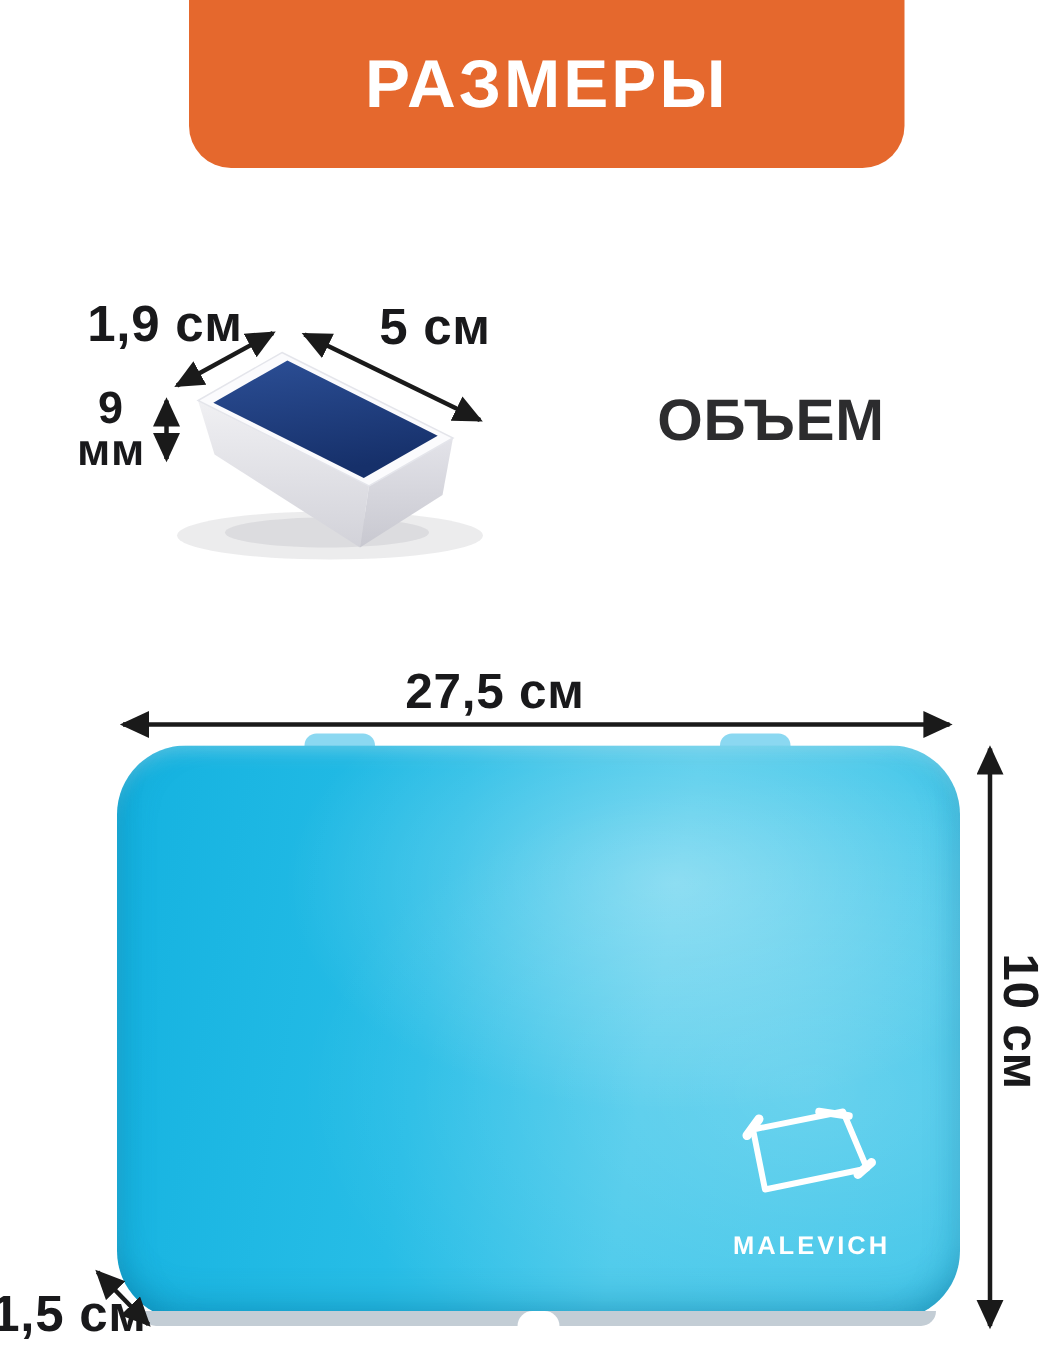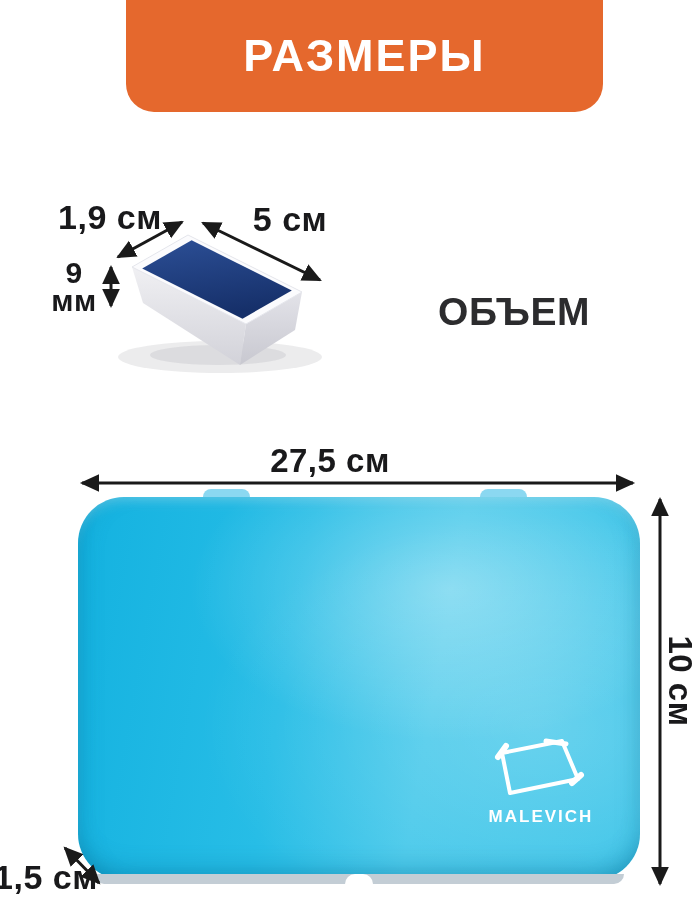--- a/index.html
+++ b/index.html
@@ -34,21 +34,21 @@
   }
   #tin-width-label{left:330px;top:461px;font-size:33px;}
   #tin-height-label{left:680px;top:681px;font-size:33px;
     transform:translate(-50%,-50%) rotate(90deg);}
   #tin-depth-label{left:46px;top:877px;}
 
   
   #volume-block{
     left:514px;top:281px;transform:translate(-50%,-50%);
     text-align:center;color:#2c2c2e;font-weight:800;
-    font-size:39px;line-height:41px;white-space:nowrap;letter-spacing:0.5px;margin-top:30px;
+    font-size:39px;line-height:41px;white-space:nowrap;letter-spacing:0.5px;
   }
 
   
   .hinge-tab{
     position:absolute;top:489px;width:47px;height:16px;
     background:#8bd8f1;border-radius:8px 8px 0 0;
   }
   #hinge-tab-left{left:203px;}
   #hinge-tab-right{left:480px;}
   #tin{
@@ -69,21 +69,21 @@
     background:#c3cdd5;border-radius:0 0 14px 14px;
   }
   #tin-notch{
     position:absolute;bottom:-4px;left:50%;transform:translateX(-50%);
     width:28px;height:10px;background:#ffffff;border-radius:14px 14px 0 0;
   }
   #logo{
     position:absolute;left:408px;top:238px;width:110px;text-align:center;
   }
   #logo-brand{
-    color:#ffffff;font-size:17px;font-weight:700;letter-spacing:2px;margin-top:4px;
+    color:#ffffff;font-size:17px;font-weight:700;letter-spacing:2px;margin-top:17px;
   }
 
   
   #annotations{left:0;top:0;width:696px;height:900px;}
 </style>
 </head>
 <body>
 
 <div id="banner" class="abs">
   <div id="banner-title">РАЗМЕРЫ</div>

